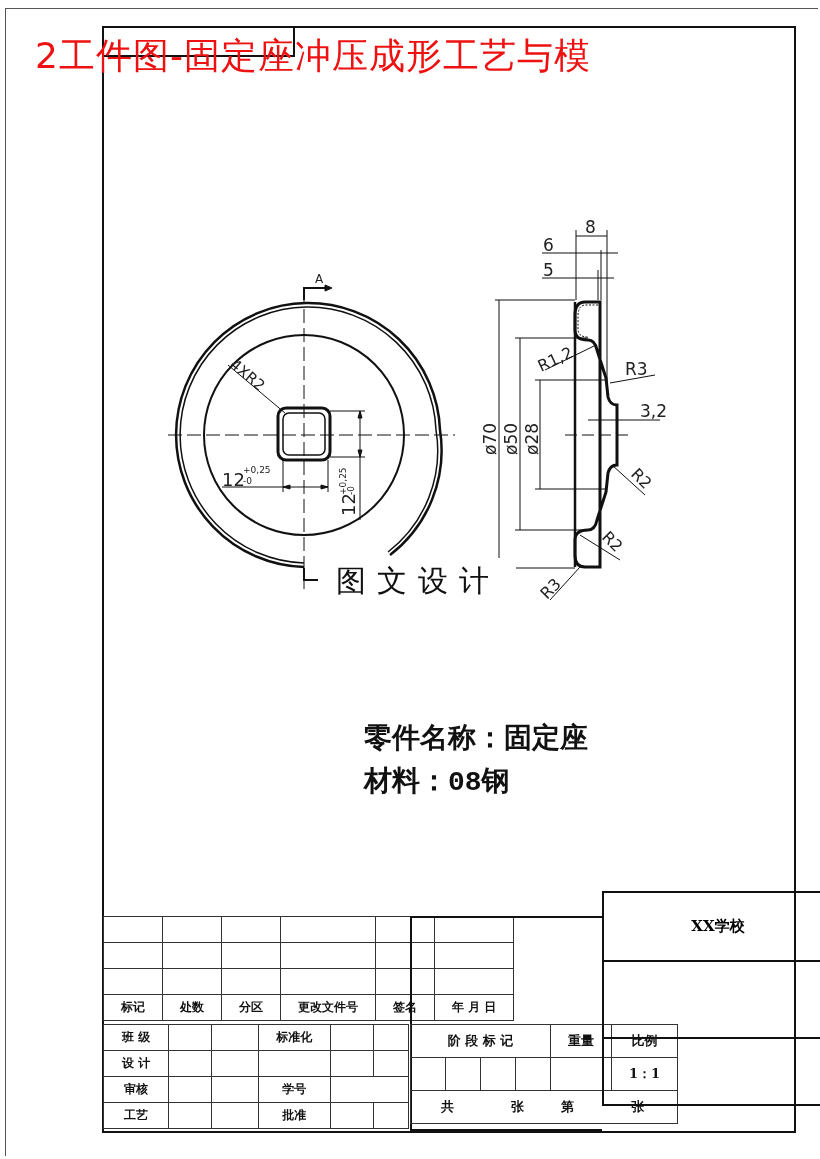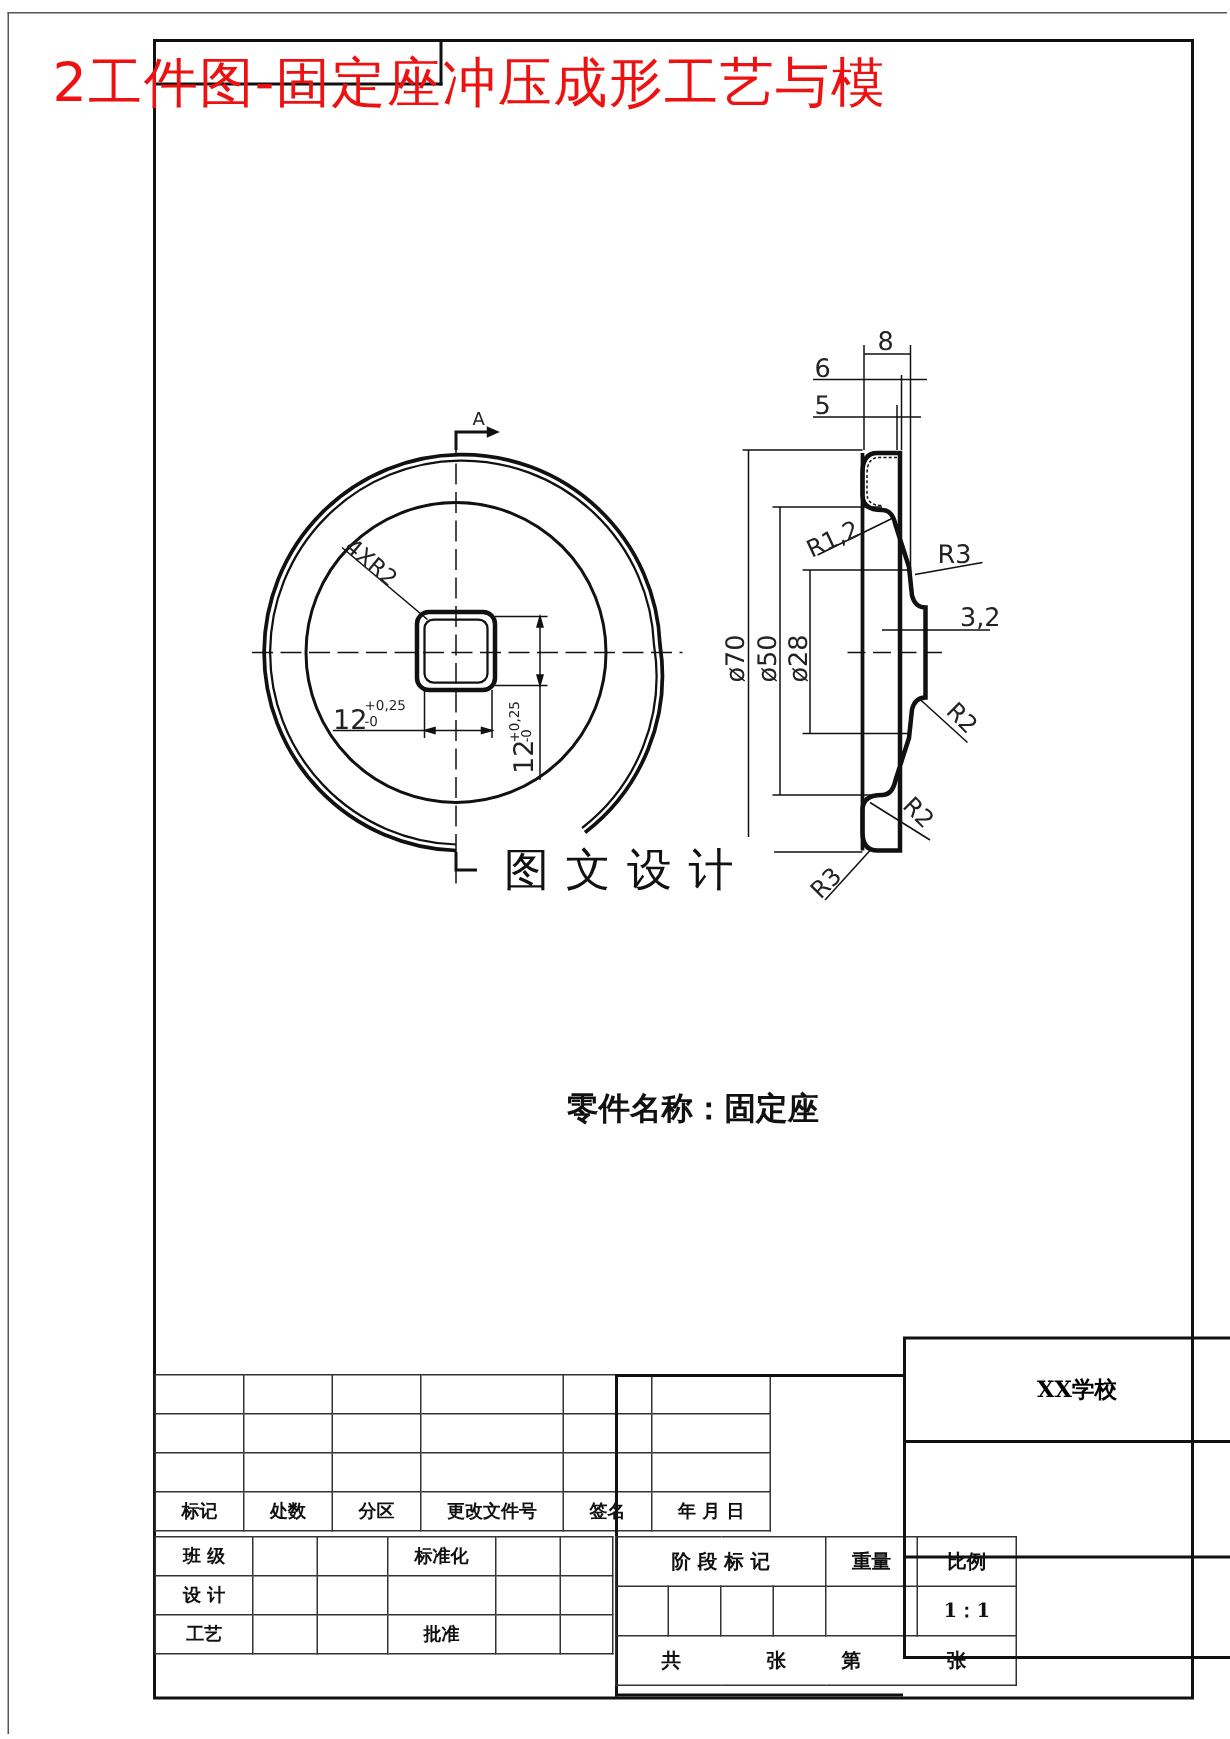--- a/index.html
+++ b/index.html
@@ -3,21 +3,21 @@
   <meta charset="utf-8">
   <style>
     html, body { margin: 0; padding: 0; background: #ffffff; }
     body { width: 820px; height: 1159px; position: relative; overflow: hidden; font-family: "DejaVu Sans", sans-serif; }
     .outer-border { position: absolute; left: 5px; top: 8px; width: 813px; height: 1148px; border-top: 1px solid #555; border-left: 1px solid #555; box-sizing: border-box; }
     .frame { position: absolute; left: 102px; top: 26px; width: 694px; height: 1107px; border: 2px solid #111; box-sizing: border-box; }
     .code-box { position: absolute; left: 102px; top: 26px; width: 193px; height: 31px; border: 2px solid #111; border-top: none; border-left: none; box-sizing: border-box; }
     .watermark-title { position: absolute; left: 35px; top: 34px; color: #ee1111; font-size: 36px; font-family: "DejaVu Sans", sans-serif; white-space: nowrap; letter-spacing: 1px; line-height: 44px; }
     svg.drawing { position: absolute; left: 0; top: 0; }
     .stamp { position: absolute; left: 318px; top: 558px; width: 180px; height: 48px; background: #fff; font-family: "DejaVu Serif", serif; font-size: 30px; letter-spacing: 11px; line-height: 46px; padding-left: 18px; color: #111; }
-    .notes { position: absolute; left: 378px; top: 718px; font-family: Liberation Sans, sans-serif; font-size: 21px; line-height: 43px; color: #111; font-weight: bold; }
+    .notes { position: absolute; left: 364px; top: 718px; font-family: Liberation Mono, monospace; font-size: 28px; line-height: 43px; color: #111; font-weight: bold; }
     .note-line { white-space: nowrap; }
     table.tb { position: absolute; border-collapse: collapse; font-family: "DejaVu Serif", serif; font-size: 12px; font-weight: bold; color: #111; }
     table.tb td { border: 1.5px solid #333; padding: 0 17px; text-align: center; white-space: nowrap; }
     .tb-left-top { left: 103px; top: 916px; width: 306px; }
     .tb-left-top td { height: 25px; }
     .tb-left-bot { left: 103px; top: 1024px; width: 306px; }
     .tb-left-bot td { height: 25px; text-align: left; }
     .tb-mid { position: absolute; left: 410px; top: 916px; width: 192px; height: 215px; border: 2px solid #111; border-right: none; box-sizing: border-box; }
     .tb-mid-stage { left: 410px; top: 1024px; width: 193px; }
     .tb-mid-stage td { height: 32px; font-size: 13px; }
@@ -126,20 +126,21 @@
     <text x="0" y="0" font-size="16" transform="translate(630,475) rotate(45)">R2</text>
     <text x="0" y="0" font-size="16" transform="translate(601,538) rotate(45)">R2</text>
     <text x="0" y="0" font-size="16" transform="translate(547,600) rotate(-45)">R3</text>
   </g>
 </svg>
 
 <div class="stamp">图文设计</div>
 
 <div class="notes">
   <div class="note-line">零件名称：固定座</div>
+  <div class="note-line">材料：08钢</div>
 </div>
 
 <table class="tb tb-left-top">
   <tbody>
       <tr>
         <td style="width:30px"></td>
         <td style="width:30px"></td>
         <td style="width:38px"></td>
         <td style="width:65px"></td>
         <td style="width:38px"></td>
@@ -182,20 +183,27 @@
     <td style="width:40px"></td>
         <td></td>
   </tr>
   <tr>
     <td>设 计</td>
     <td></td>
         <td></td>
     <td></td>
     <td></td>
         <td></td>
+  </tr>
+  <tr>
+    <td>审核</td>
+    <td></td>
+        <td></td>
+    <td>学号</td>
+    <td colspan="2"></td>
   </tr>
   <tr>
     <td>工艺</td>
     <td></td>
         <td></td>
     <td>批准</td>
     <td></td>
         <td></td>
   </tr>
 </tbody>

